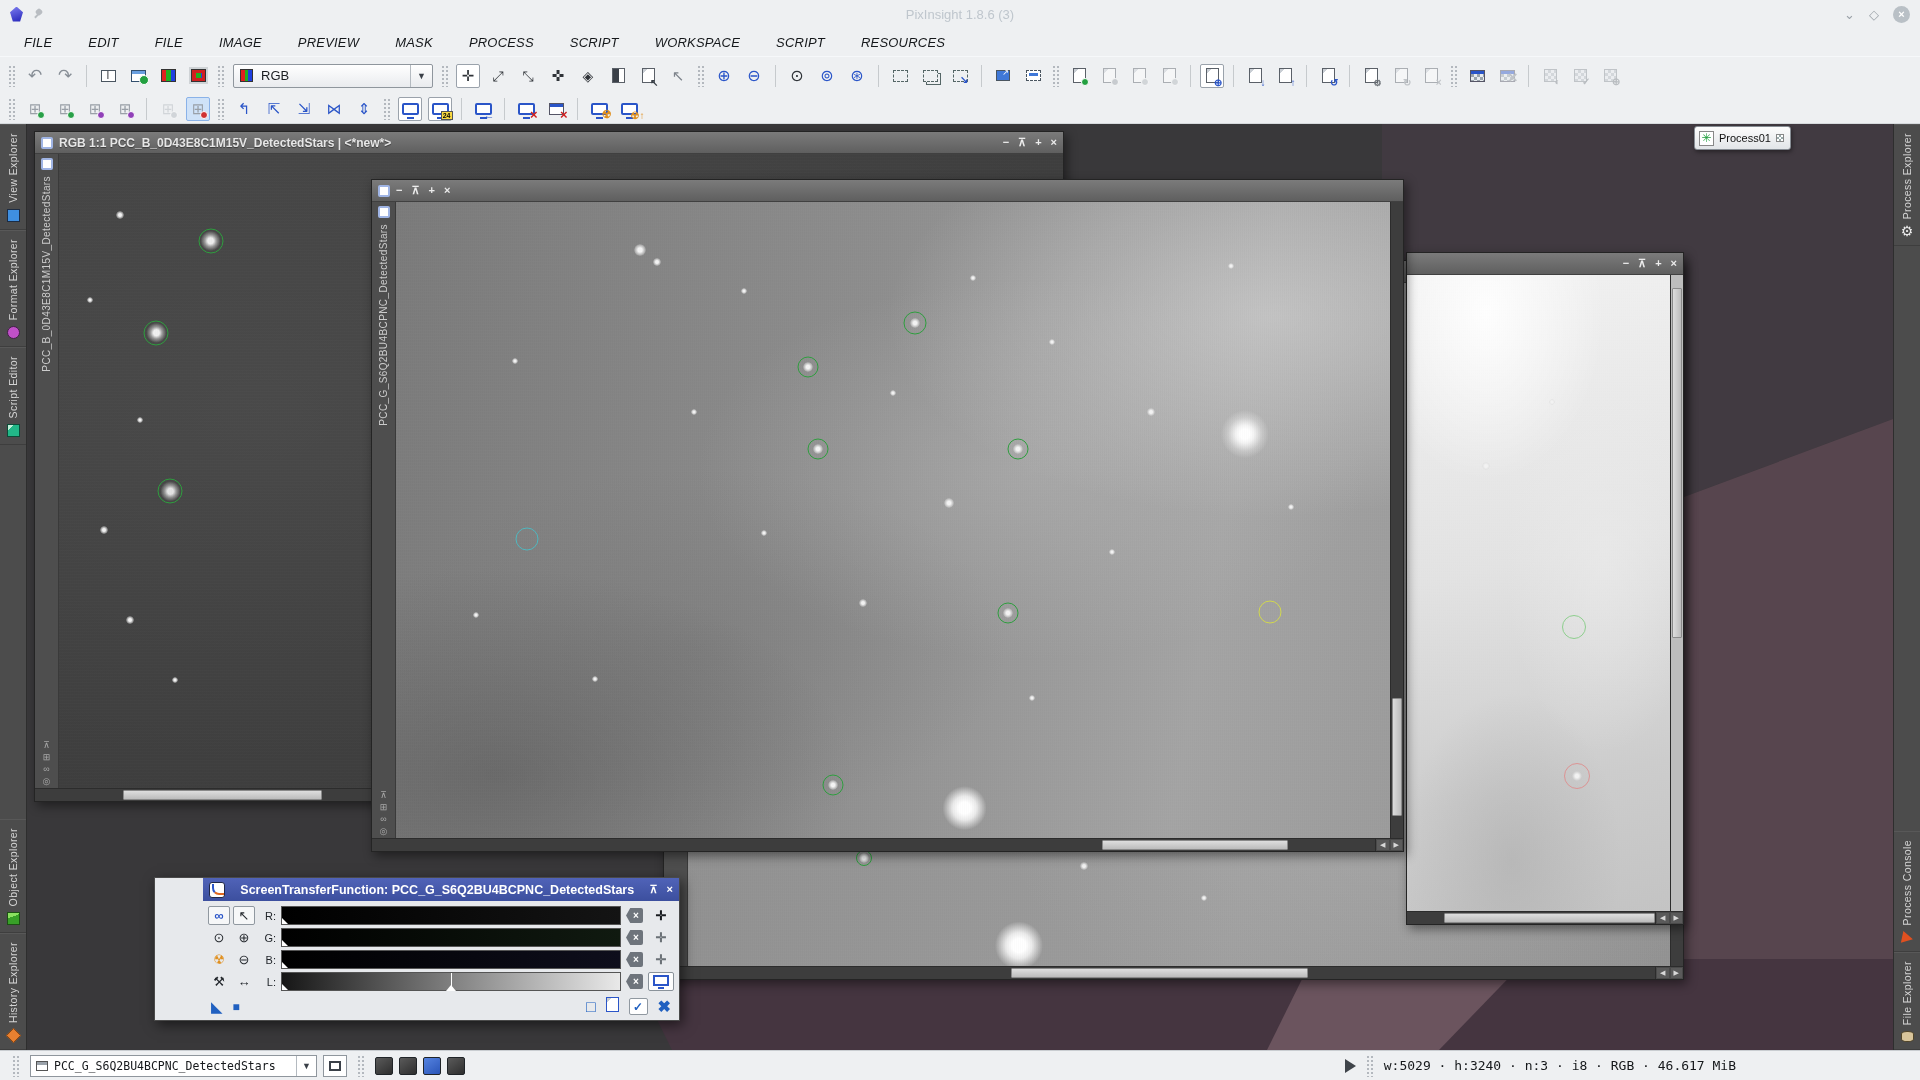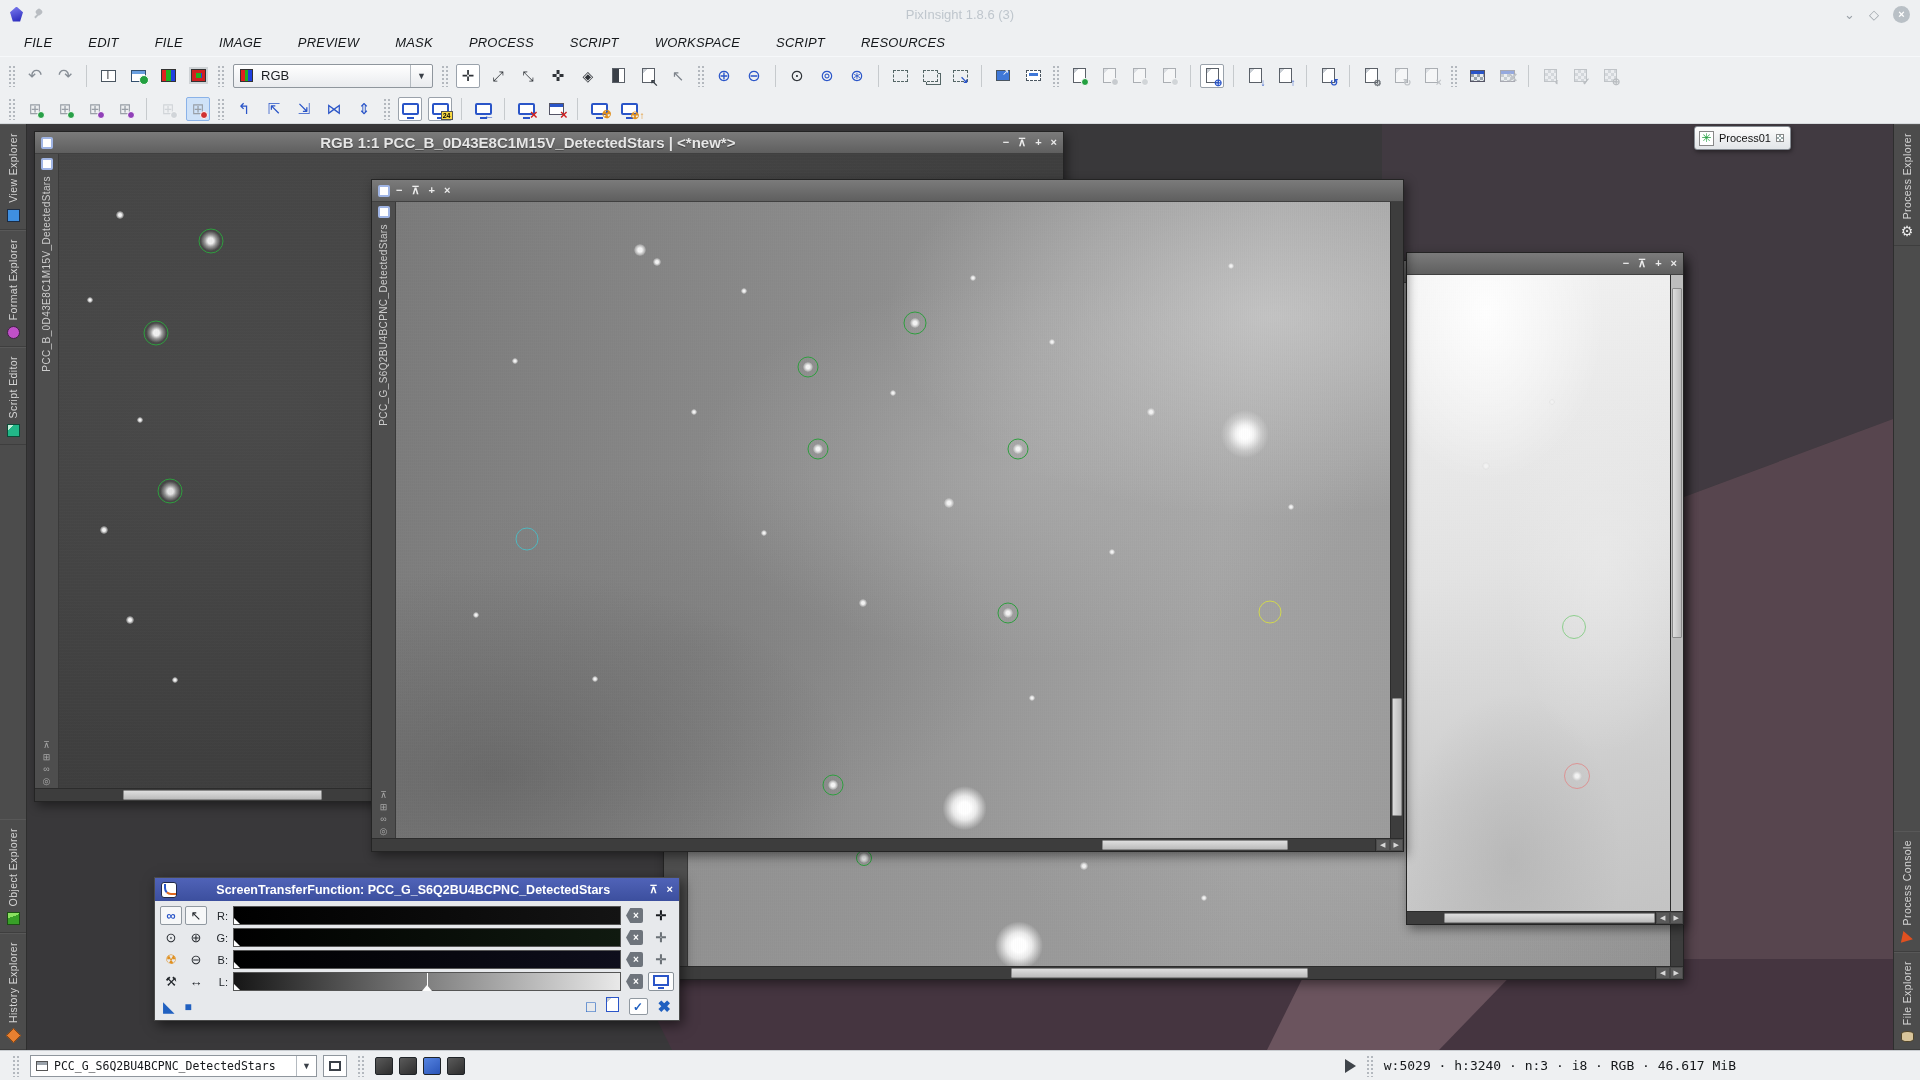--- a/index.html
+++ b/index.html
@@ -102,21 +102,21 @@
   .di-fexp{width:13px;height:11px;background:#d8c49a;border:1px solid #504428;border-radius:6px/3px;}
   .dspace{margin-top:auto;}
 
   #workspace{flex:1;position:relative;background:#39383a;overflow:hidden;}
   .art{position:absolute;inset:0;}
 
   
   .iw{position:absolute;border:1px solid #242424;background:#6b6b6b;box-shadow:3px 4px 10px rgba(0,0,0,.45);display:flex;flex-direction:column;}
   .iw-tb{height:22px;background:linear-gradient(#7b7b7b,#5f5f5f);border-bottom:1px solid #404040;display:flex;align-items:center;padding:0 6px;gap:6px;flex:none;}
   .iw-tabicon{width:12px;height:12px;border:2px solid #9fb4e4;background:#fff;border-radius:2px;flex:none;}
-  .iw-title{flex:1;text-align:center;font-size:15px;font-weight:bold;color:#e6e6e6;text-shadow:0 1px 1px rgba(0,0,0,.45);white-space:nowrap;overflow:hidden;}
+  .iw-title{flex:1;text-align:left;font-size:12px;font-weight:bold;color:#e6e6e6;text-shadow:0 1px 1px rgba(0,0,0,.45);white-space:nowrap;overflow:hidden;}
   .iw-ctl{display:flex;gap:9px;color:#ececec;font-size:11px;font-weight:bold;flex:none;}
   .iw-ctl span{line-height:1;}
   .iw-body{flex:1;display:flex;min-height:0;}
   .iw-strip{width:24px;background:#4e4e4e;border-right:1px solid #3a3a3a;display:flex;flex-direction:column;align-items:center;padding-top:4px;gap:6px;flex:none;position:relative;}
   .iw-strip .vtext{font-size:10px;color:#cccccc;}
   .corner-glyphs{position:absolute;bottom:2px;left:0;right:0;display:flex;flex-direction:column;align-items:center;gap:3px;color:#a8a8a8;font-size:9px;line-height:1;}
   .iw-content{flex:1;position:relative;overflow:hidden;}
   .noise{position:absolute;inset:0;opacity:.5;background-image:
      repeating-linear-gradient(0deg,rgba(255,255,255,.022) 0 1px,transparent 1px 3px),
      repeating-linear-gradient(90deg,rgba(0,0,0,.025) 0 1px,transparent 1px 2px);}
@@ -681,21 +681,21 @@
         <div class="sdot" style="left: 64.8%; top: 78.8%; width: 10px; height: 10px;"></div>
         <div class="annot" style="left: 64.8%; top: 78.8%; width: 26px; height: 26px; border: 1.5px solid rgb(220, 148, 148);"></div>
       </div>
 
     <div id="proc01">
       <span class="star">✳</span>
       <span class="lbl">Process01</span>
       <span class="chk"></span>
     </div>
 
-    <div id="stf" style="z-index:10;">
+    <div id="stf" style="z-index:10;padding-left:48px;">
       <div id="stf-tb">
         <span id="stf-appicon"></span>
         <span id="stf-title">ScreenTransferFunction: PCC_G_S6Q2BU4BCPNC_DetectedStars</span>
         <span class="iw-ctl">
           <span>⊼</span>
             <span>×</span>
         </span>
       </div>
       <div id="stf-grid">
         <div class="stf-tool box" style="color:#2a55c8;font-weight:bold;">∞</div>

